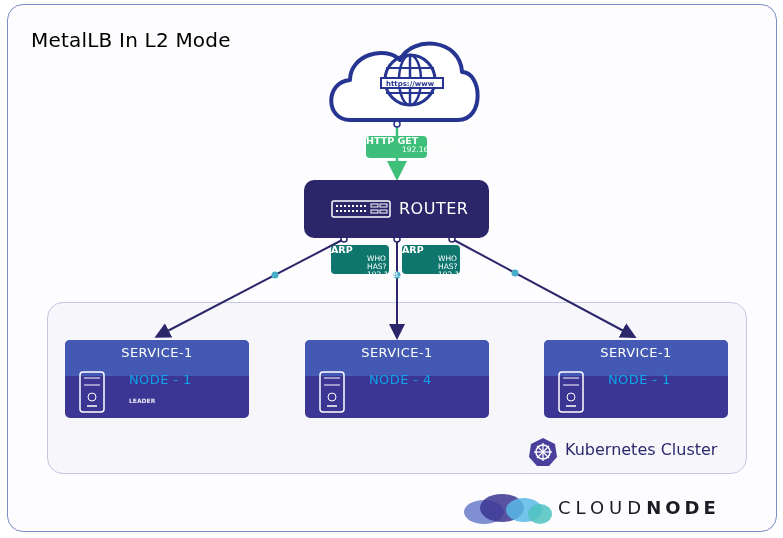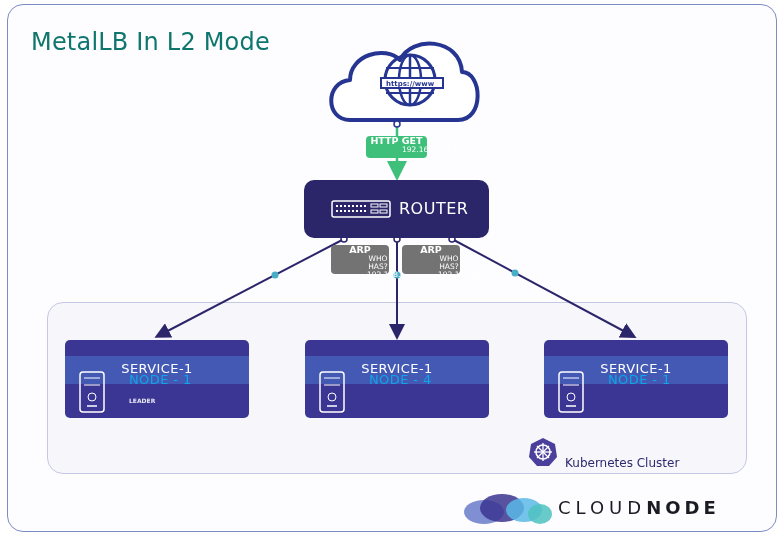--- a/index.html
+++ b/index.html
@@ -1,34 +1,34 @@
 <!DOCTYPE html>
 <html><head>
 <meta charset="utf-8">
 <style>
   html,body{margin:0;padding:0;background:#ffffff;}
   body{width:783px;height:538px;position:relative;overflow:hidden;font-family:"DejaVu Sans",sans-serif;}
   .frame{position:absolute;left:7px;top:4px;width:770px;height:528px;border:1.5px solid #7c8cc4;border-radius:16px;background:#fdfcff;box-sizing:border-box;}
-  .title{position:absolute;left:31px;top:28px;font-size:24px;color:#0f766e;letter-spacing:0.2px;}
+  .title{position:absolute;left:31px;top:28px;font-size:20px;color:#000000;letter-spacing:0.2px;}
   svg.diagram{position:absolute;left:0;top:0;}
   .cluster{position:absolute;left:47px;top:302px;width:700px;height:172px;border:1px solid #c3c9e2;border-radius:16px;background:#f6f6fb;box-sizing:border-box;}
   .router{position:absolute;left:304px;top:180px;width:185px;height:58px;background:#2b2669;border-radius:10px;}
   .router-label{position:absolute;left:95px;top:19px;color:#fff;font-size:16px;letter-spacing:0.5px;}
   .router-icon{position:absolute;left:27px;top:20px;}
-  .badge{position:absolute;border-radius:4px;color:#fff;text-align:center;line-height:1.05;}
+  .badge{position:absolute;border-radius:4px;color:#fff;line-height:1.05;}
   .badge .b1{font-weight:bold;font-size:9.5px;}
   .badge .b2{font-size:7.5px;margin-left:36px;}
   .badge.green{background:#3ec07a;left:366px;top:136px;width:61px;height:22px;}
-  .badge.teal{background:#737373;top:245px;width:58px;height:29px;}
+  .badge.teal{background:#0f766e;top:245px;width:58px;height:29px;}
   .node{position:absolute;top:340px;width:184px;height:78px;border-radius:5px;overflow:hidden;background:#3b3594;}
-  .node .svc{height:28px;background:#4359b4;color:#fff;text-align:center;font-size:13px;line-height:26px;letter-spacing:0.4px;margin-top:16px;}
+  .node .svc{height:36px;background:#4359b4;color:#fff;text-align:center;font-size:13px;line-height:26px;letter-spacing:0.4px;}
   .node .srv-icon{position:absolute;left:14px;top:31px;}
   .node .nlabel{position:absolute;left:64px;top:32px;color:#0ea5e9;font-size:13px;letter-spacing:0.4px;}
   .node .leader{position:absolute;left:64px;top:57px;color:#e8e8f4;font-size:6px;font-weight:bold;}
-  .k8s-label{position:absolute;left:565px;top:456px;font-size:12px;color:#2d2a6e;}
+  .k8s-label{position:absolute;left:565px;top:440px;font-size:16px;color:#2d2a6e;}
   .k8s-icon{position:absolute;left:528px;top:437px;}
   .brand{position:absolute;left:462px;top:490px;}
   .brand-text{position:absolute;left:558px;top:497px;font-size:18px;color:#1b1b24;letter-spacing:5px;}
   .brand-text b{font-weight:bold;letter-spacing:4px;}
 </style>
 </head>
 <body>
 
 <div class="frame"></div>
 <div class="title">MetalLB In L2 Mode</div>

